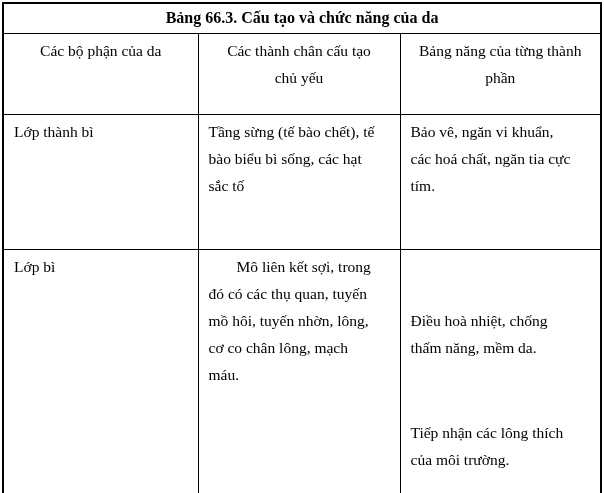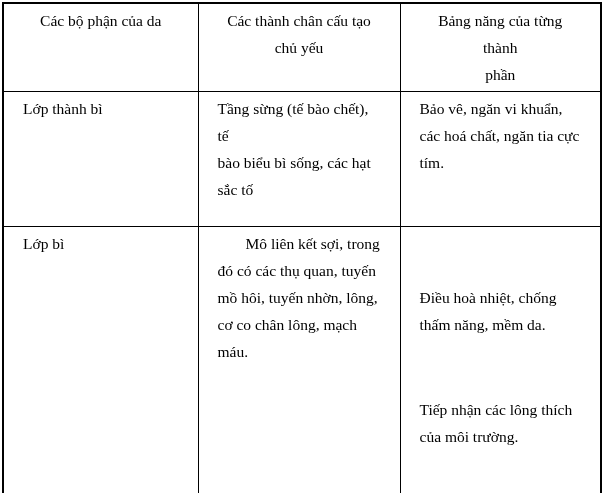--- a/index.html
+++ b/index.html
@@ -20,21 +20,21 @@
     table-layout: fixed;
     width: 600px;
     border: 2px solid #000000;
   }
   col.c1 { width: 195px; }
   col.c2 { width: 202px; }
   col.c3 { width: 201px; }
   td {
     border: 1px solid #000000;
     vertical-align: top;
-    padding: 3px 19px;
+    padding: 3px 10px;
     font-size: 15.5px;
     line-height: 27px;
     white-space: pre-wrap;
     overflow: hidden;
   }
   tr.title-row { height: 30px; }
   td.title-cell {
     font-weight: bold;
     font-size: 16px;
     line-height: 20px;
@@ -54,20 +54,23 @@
 <body>
 
 <table class="doc-table">
   <colgroup>
     <col class="c1">
       <col class="c2">
       <col class="c3">
   </colgroup>
 
   <tbody>
+      <tr class="title-row">
+    <td class="title-cell" colspan="3">Bảng 66.3. Cấu tạo và chức năng của da</td>
+  </tr>
 
   <tr class="header-row">
     <td>Các bộ phận của da</td>
     <td>Các thành chân cấu tạo
 chủ yếu</td>
     <td>Bảng năng của từng thành
 phần</td>
   </tr>
 
   <tr class="row-epidermis">

